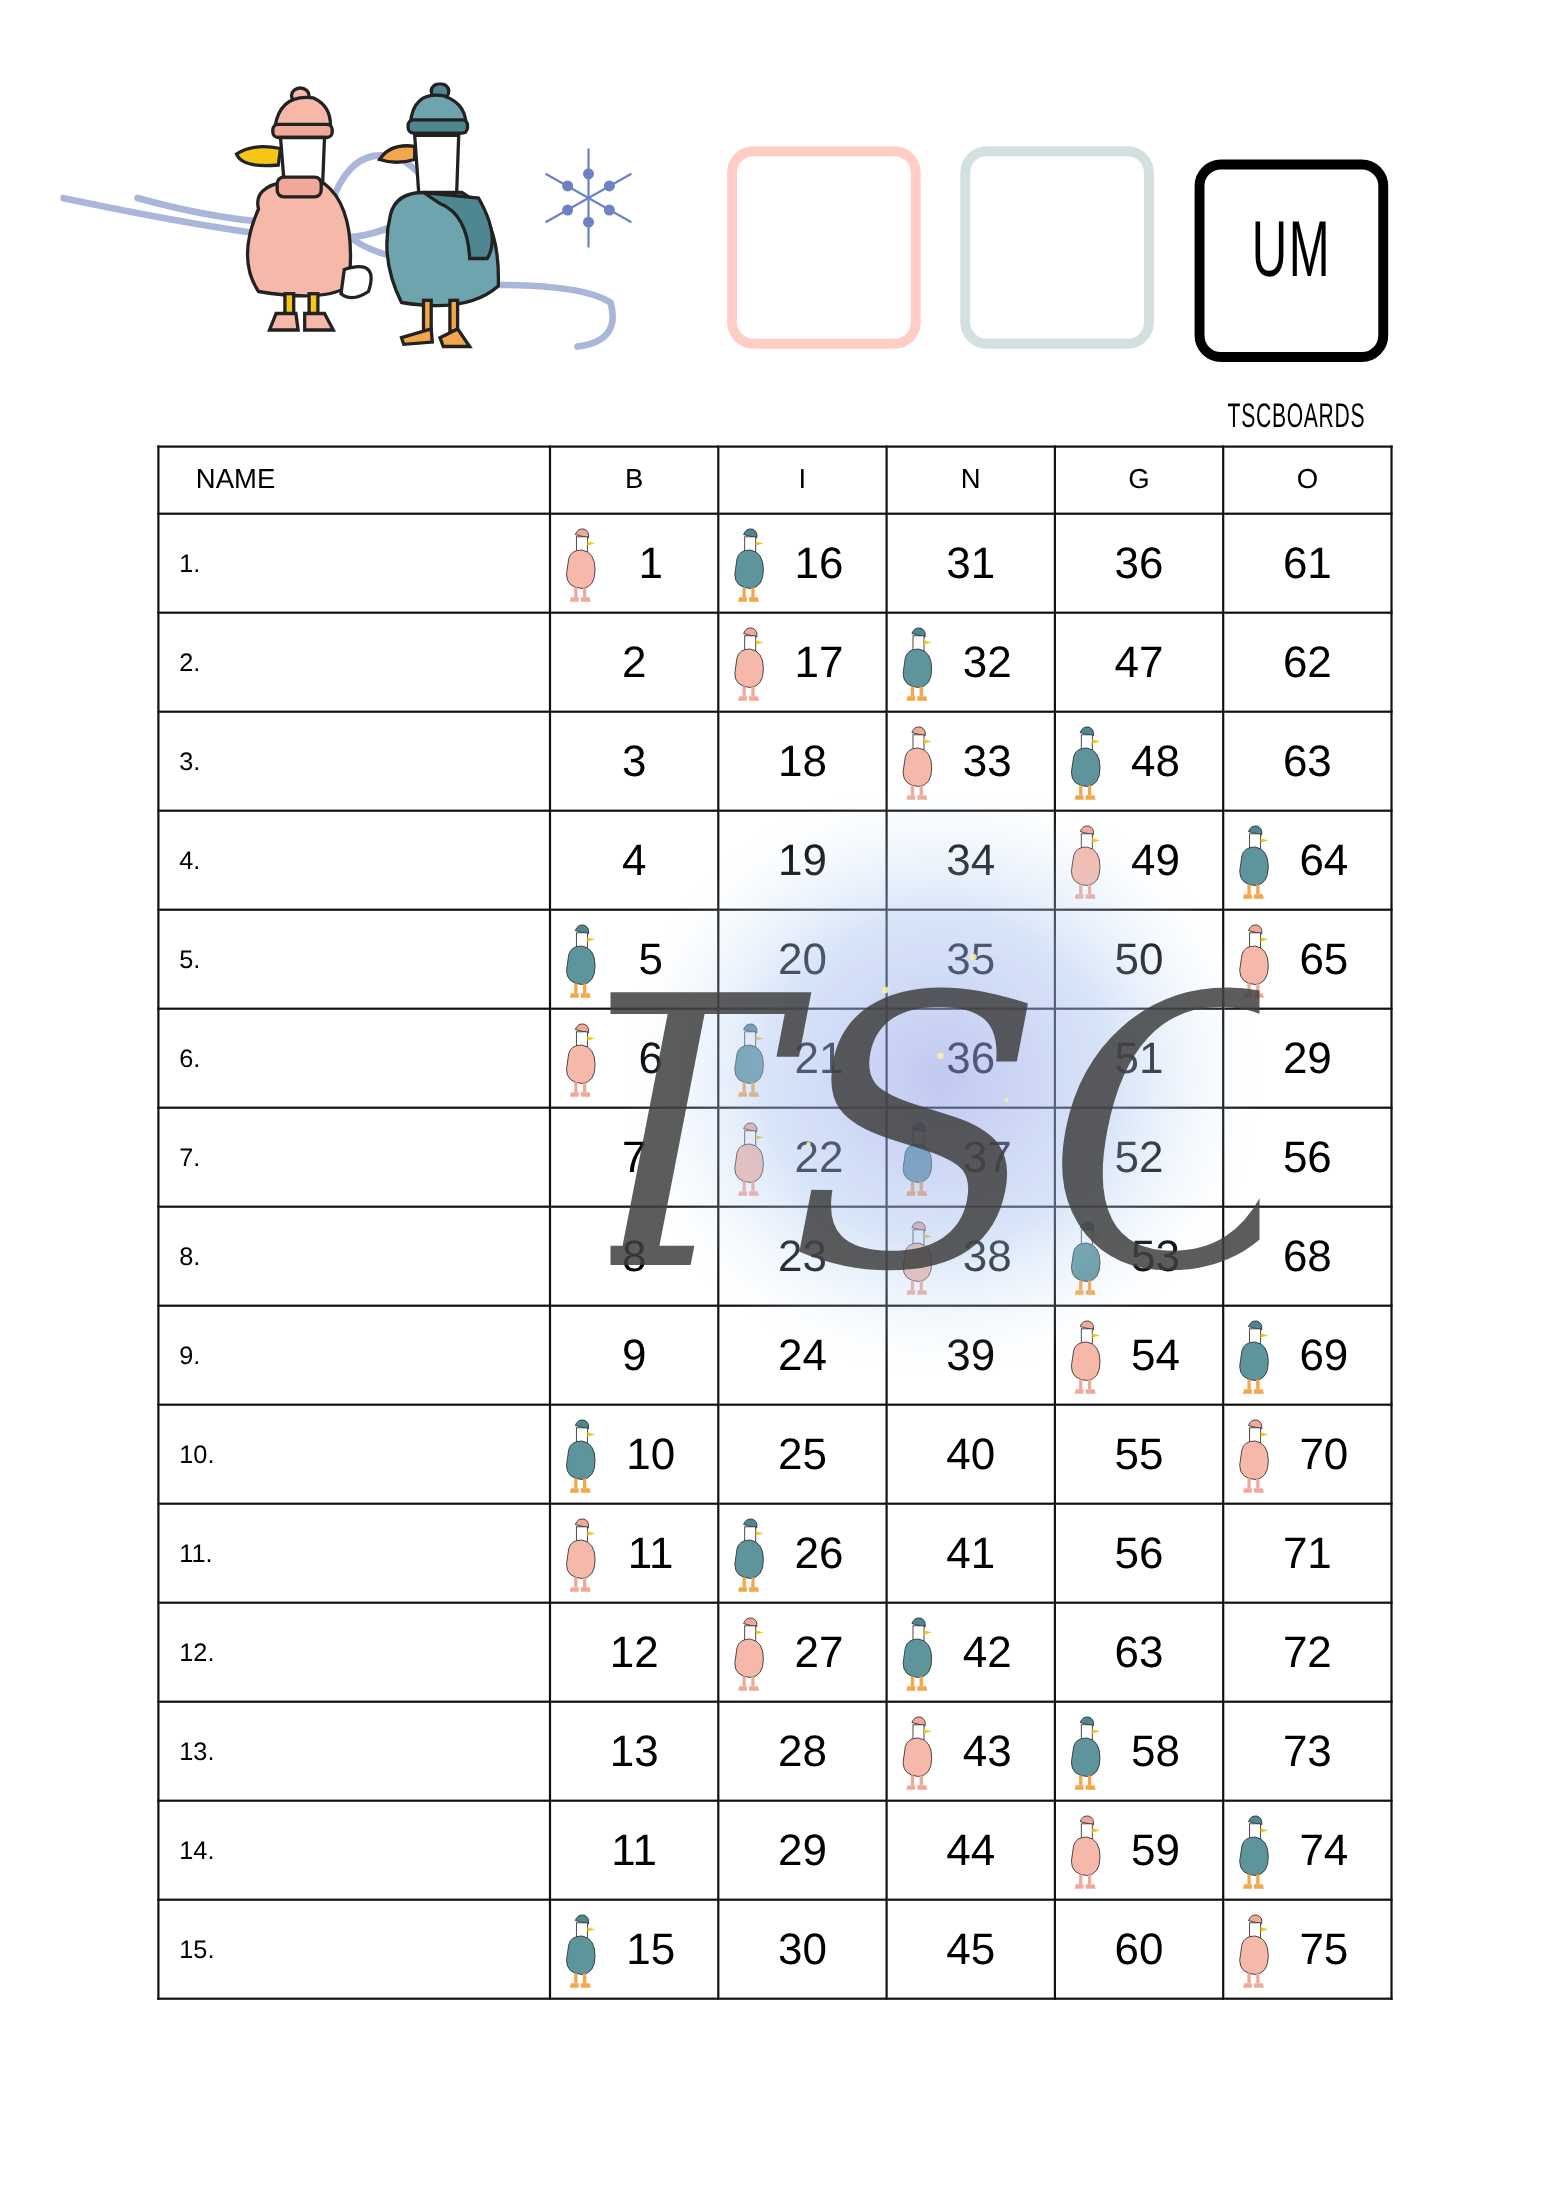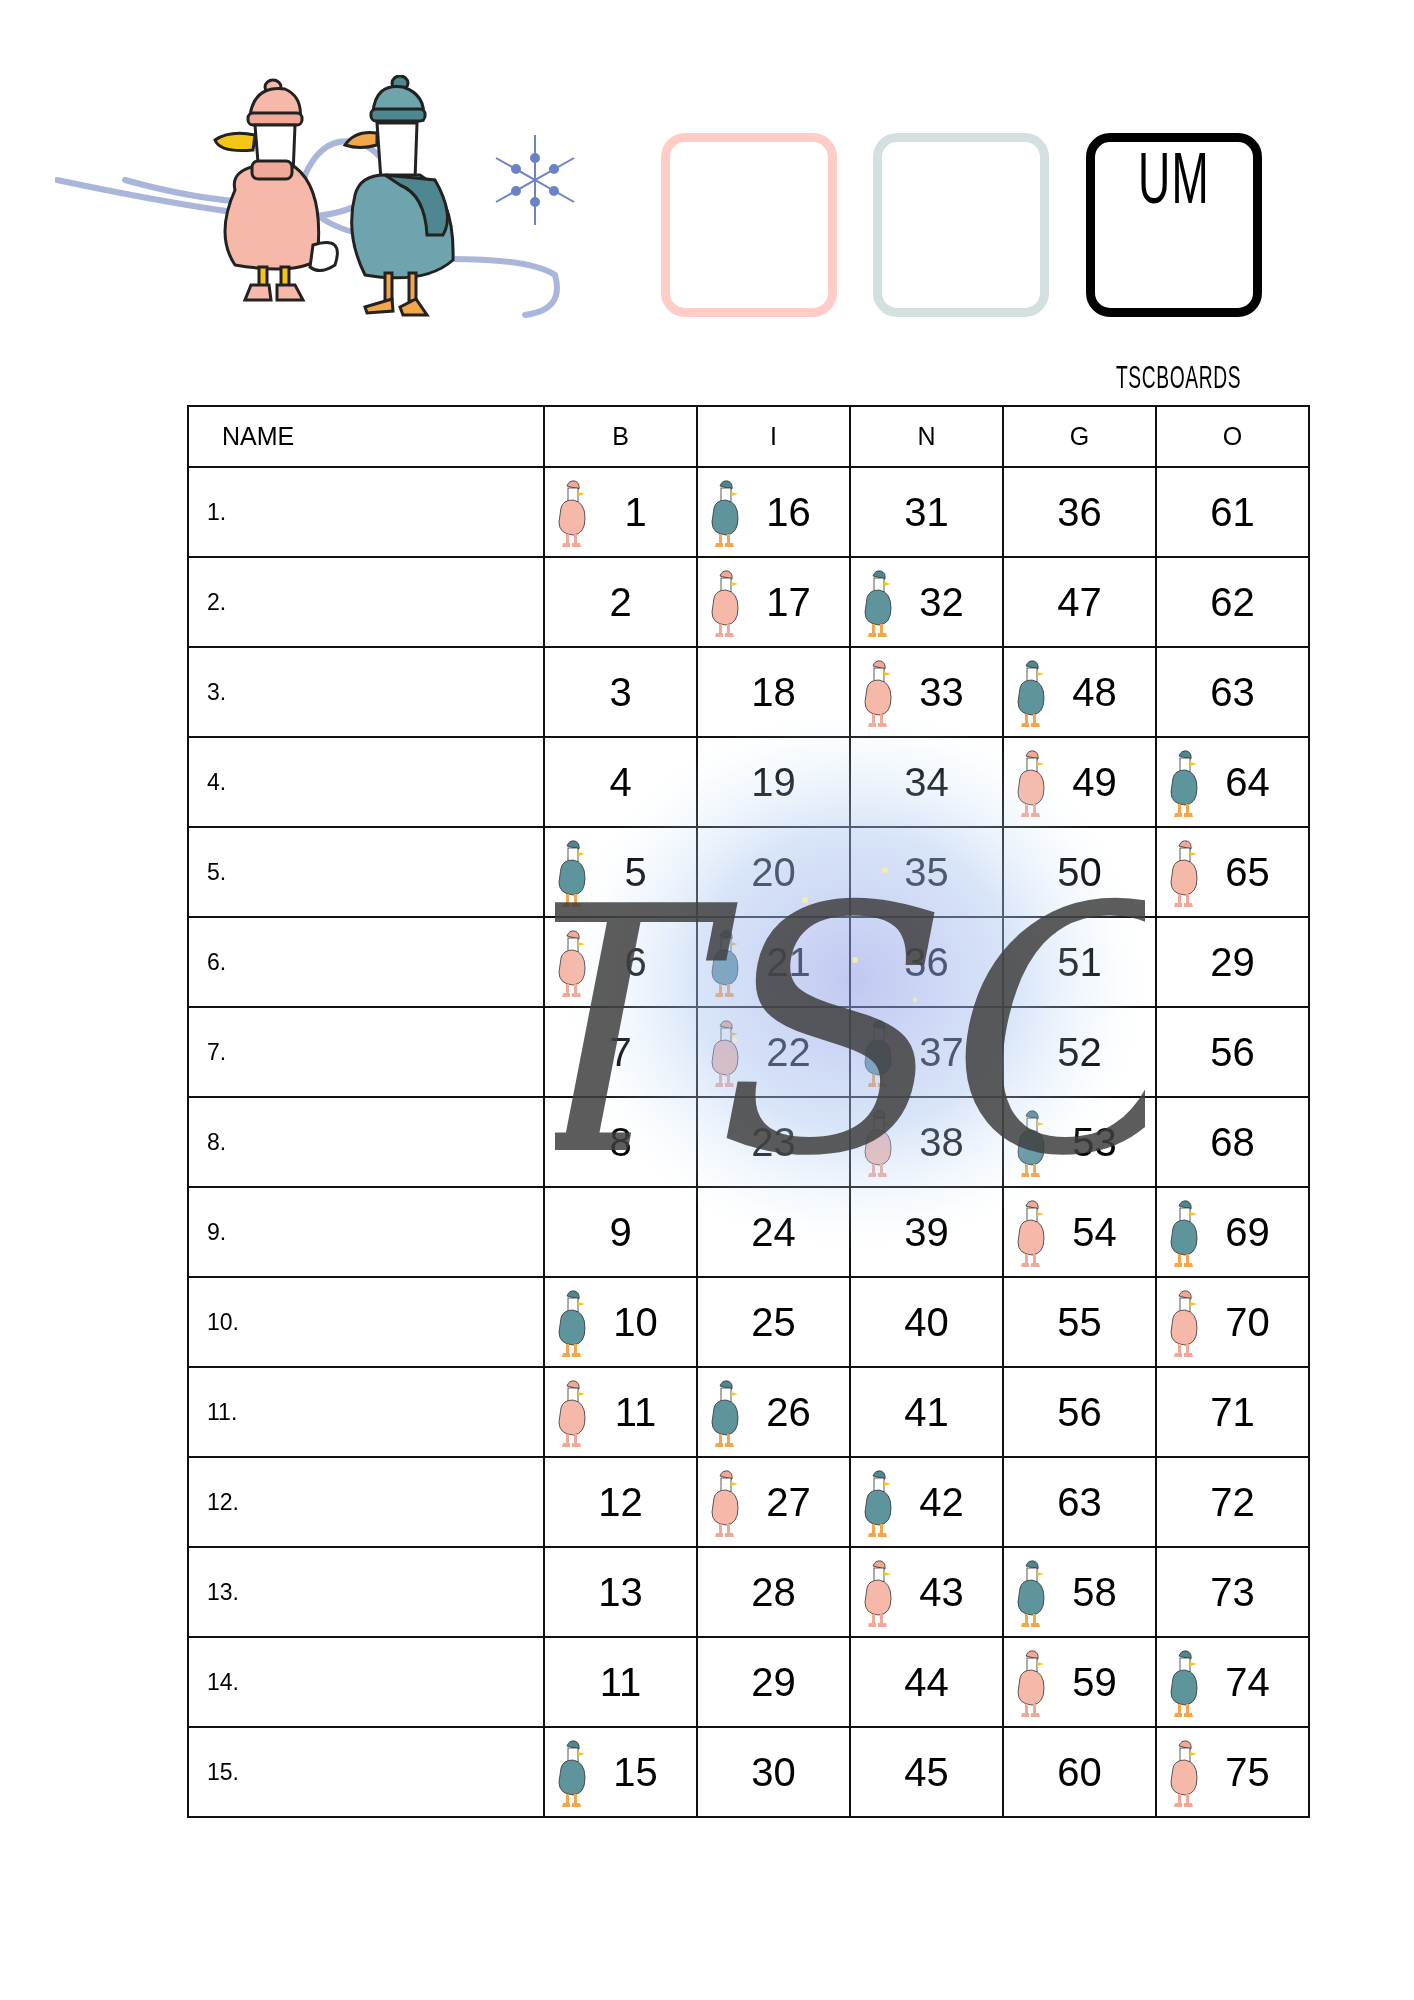--- a/index.html
+++ b/index.html
@@ -4,27 +4,27 @@
 <style>
   html, body { margin: 0; padding: 0; background: #ffffff; }
   body { width: 1414px; height: 2000px; position: relative; overflow: hidden;
          font-family: "Liberation Sans", "DejaVu Sans", sans-serif; color: #000; }
 
   .header-art { position: absolute; left: 55px; top: 75px; width: 540px; height: 300px; }
 
   .box { position: absolute; top: 133px; width: 176px; height: 184px; border-radius: 24px; box-sizing: border-box; }
   .box-pink { left: 661px; border: 9px solid #ffcdc6; }
   .box-teal { left: 873px; border: 9px solid #d3e0df; }
-  .box-black { left: 1086px; border: 9px solid #000; display: flex; align-items: flex-start; justify-content: center; }
+  .box-black { left: 1086px; border: 9px solid #000; display: flex; align-items: center; justify-content: center; margin-top: 12px; }
   .box-black span { font-family: "Liberation Sans Narrow", "Liberation Sans", sans-serif; font-size: 72px; line-height: 1; margin-bottom: 20px;
                     transform: scaleX(0.62); letter-spacing: 2px; display: inline-block; }
   .brand { position: absolute; left: 1116px; top: 360px; font-size: 31px; transform: scaleX(0.62); transform-origin: left top;
            letter-spacing: 1px; font-weight: normal; }
 
-  .grid { position: absolute; left: 143px; top: 405px; border-collapse: collapse; table-layout: fixed; margin-left: 44px; }
+  .grid { position: absolute; left: 143px; top: 405px; border-collapse: collapse; table-layout: fixed; }
   .grid td, .grid th { border: 2px solid #111; padding: 0; }
   .grid th { height: 59px; font-weight: normal; font-size: 25px; }
   .grid th.name-h { text-align: left; padding-left: 33px; }
   .grid td { height: 88px; }
   .col-name { width: 356px; }
   .col-num { width: 153px; }
   .row-label { font-size: 23px; padding-left: 18px !important; }
   .cell { position: relative; text-align: center; font-size: 40px; }
   .cell .num { position: relative; z-index: 1; }
   .cell.has-goose .num { margin-left: 30px; }

